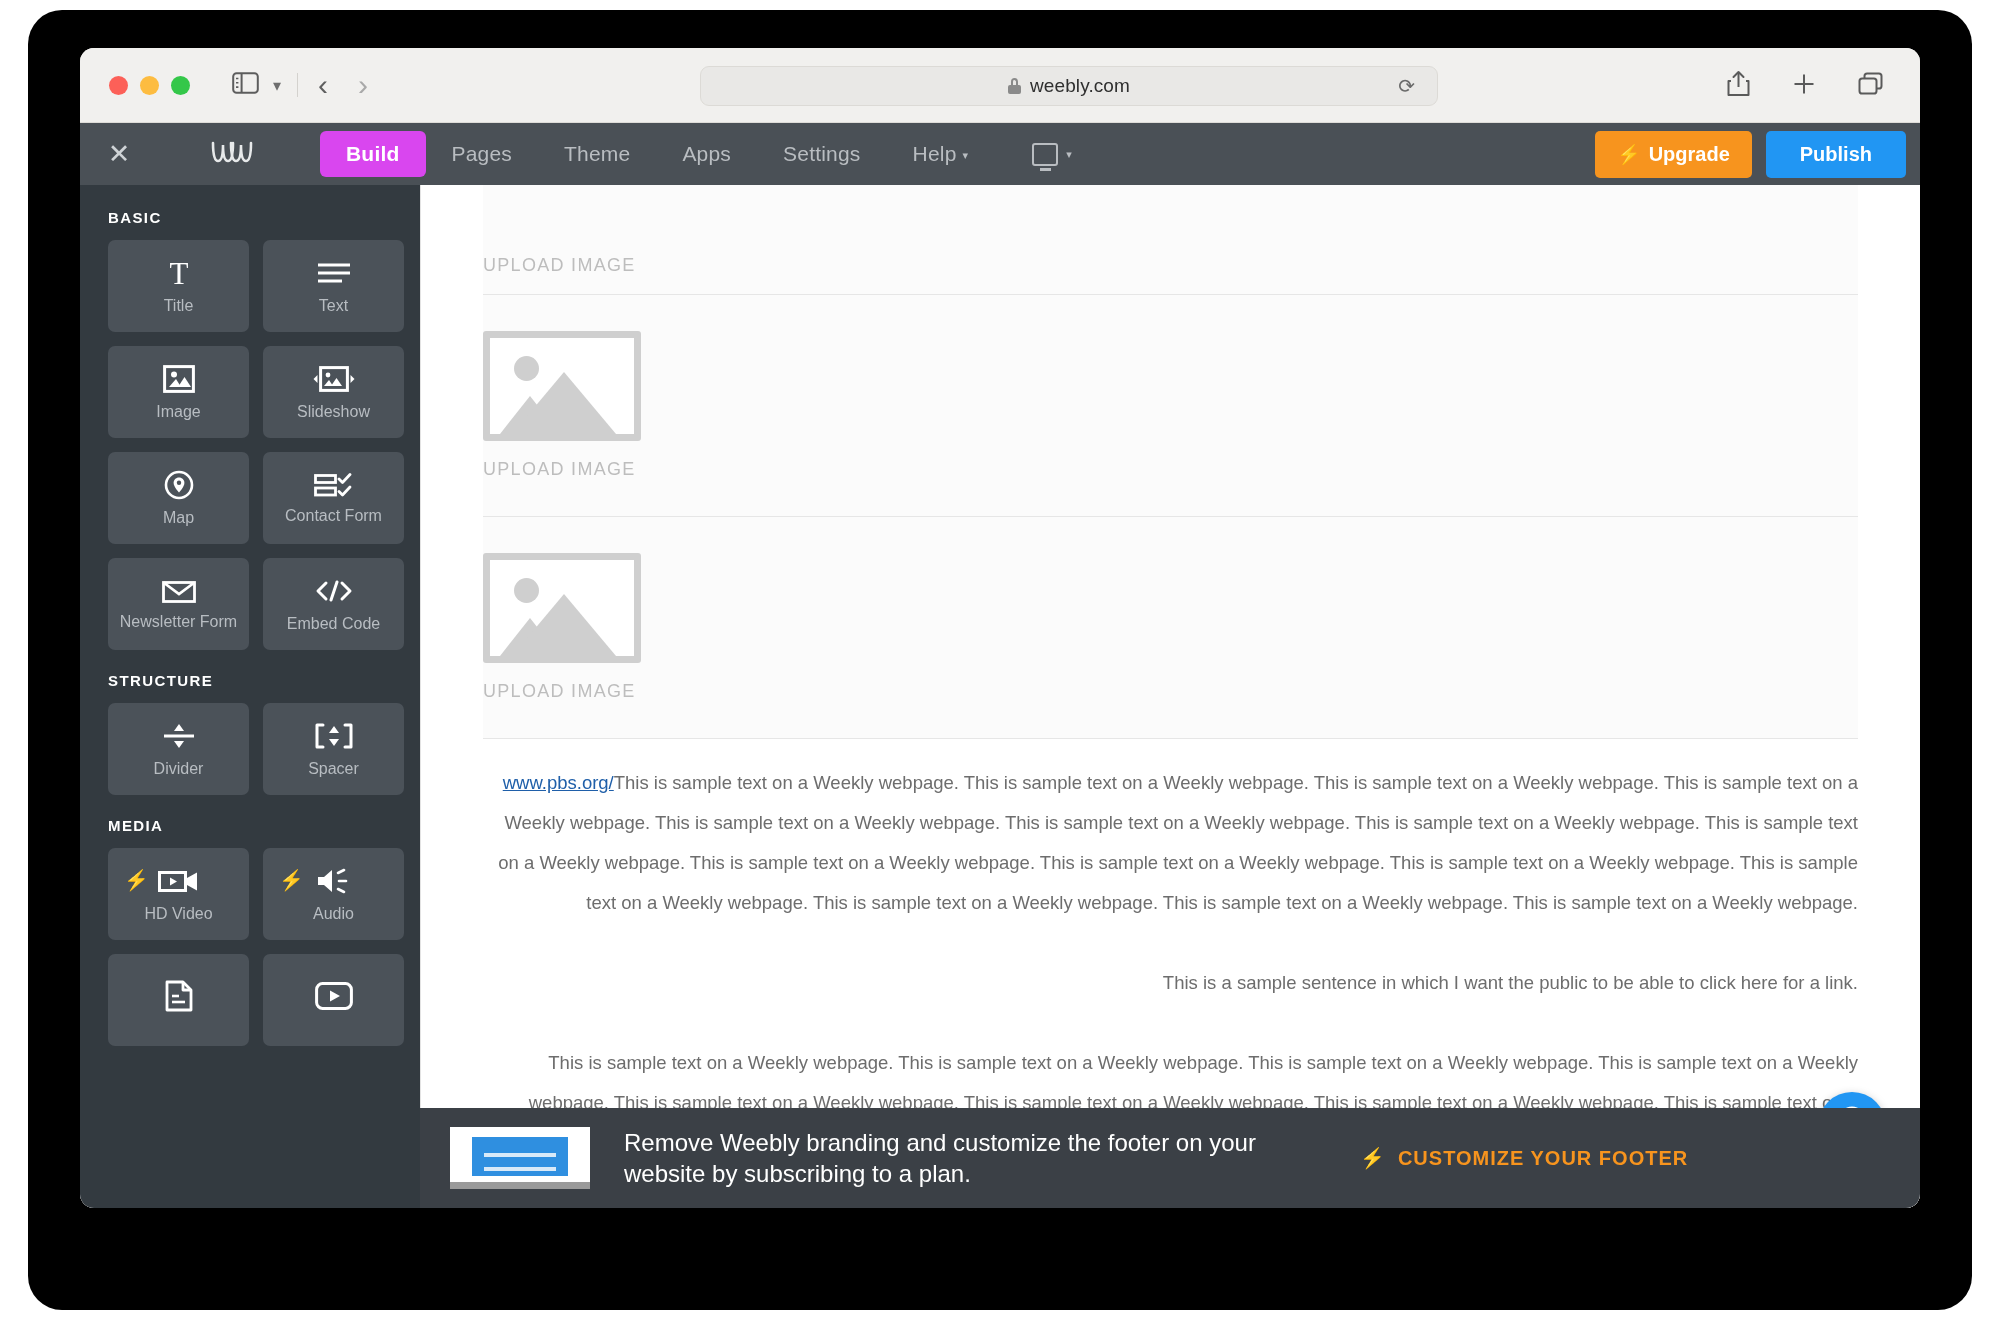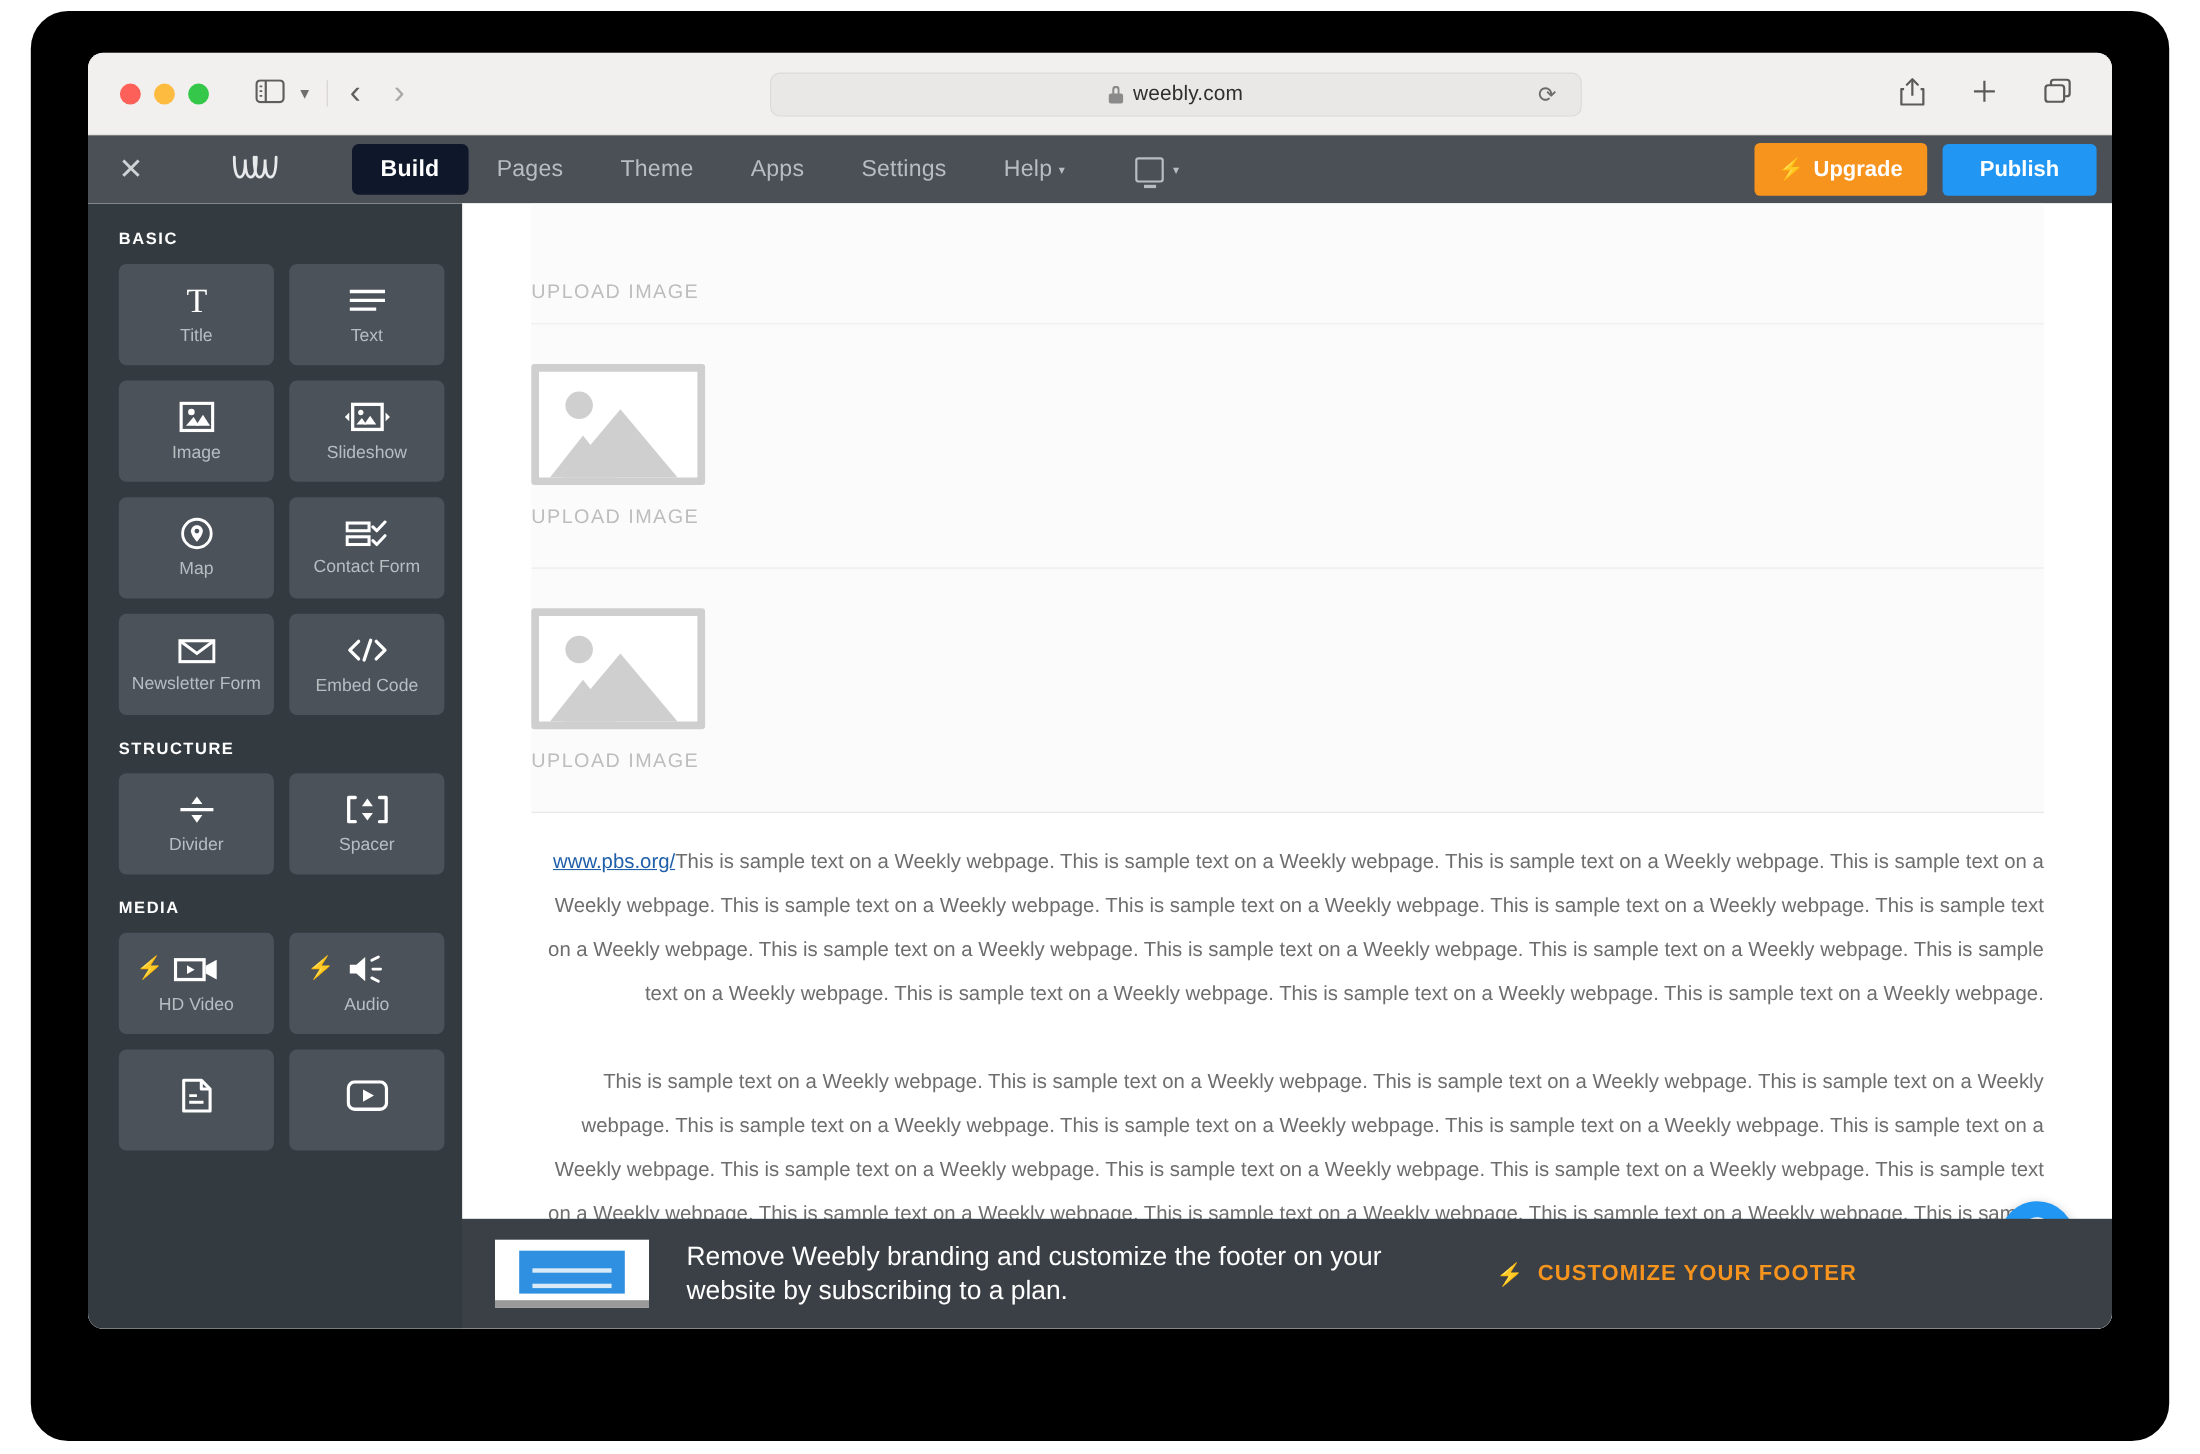--- a/index.html
+++ b/index.html
@@ -98,21 +98,21 @@
   }
   #w-logo {
     margin-left: 60px; width: 44px; height: 30px; position: relative;
   }
   #w-logo svg { display:block; }
   #wtabs { display:flex; align-items:center; margin-left: 66px; gap: 0px; }
   .wtab {
     font-size: 21px; color:#b9bdc1; padding: 11px 26px; border-radius: 6px;
     letter-spacing: .2px; white-space: nowrap;
   }
-  .wtab.active { background:#0f172a; color:#ffffff; font-weight:600; }
+  .wtab.active { background:#d946ef; color:#ffffff; font-weight:600; }
   .wtab .caret { font-size: 11px; margin-left:6px; vertical-align: middle; }
   #device-select { display:flex; align-items:center; margin-left: 38px; gap:8px; }
   #device-select .screen {
     width: 26px; height: 23px; border: 2.6px solid #b9bdc1; border-radius: 3px; position: relative;
   }
   #device-select .screen:after {
     content:""; position:absolute; left:6px; bottom:-7px; width:11px; height:3px; background:#b9bdc1;
   }
   #device-select .caret { color:#b9bdc1; font-size: 11px; }
 
@@ -526,20 +526,21 @@
             <span class="ph-icon">
               <span class="sun"></span>
                 <span class="mtn-small"></span>
                 <span class="mtn-big"></span>
             </span>
             <span class="upload-label">UPLOAD IMAGE</span>
           </div>
 
           <div class="para-wrap">
             <div class="para p1"><a class="link-blue" href="#">www.pbs.org/</a><span>This is sample text on a Weekly webpage. This is sample text on a Weekly webpage. This is sample text on a Weekly webpage. This is sample text on a Weekly webpage. This is sample text on a Weekly webpage. This is sample text on a Weekly webpage. This is sample text on a Weekly webpage. This is sample text on a Weekly webpage. This is sample text on a Weekly webpage. This is sample text on a Weekly webpage. This is sample text on a Weekly webpage. This is sample text on a Weekly webpage. This is sample text on a Weekly webpage. This is sample text on a Weekly webpage. This is sample text on a Weekly webpage.</span></div>
+            <div class="para p2">This is a sample sentence in which I want the public to be able to click here for a link.</div>
             <div class="para p3">This is sample text on a Weekly webpage. This is sample text on a Weekly webpage. This is sample text on a Weekly webpage. This is sample text on a Weekly webpage. This is sample text on a Weekly webpage. This is sample text on a Weekly webpage. This is sample text on a Weekly webpage. This is sample text on a Weekly webpage. This is sample text on a Weekly webpage. This is sample text on a Weekly webpage. This is sample text on a Weekly webpage. This is sample text on a Weekly webpage. This is sample text on a Weekly webpage. This is sample text on a Weekly webpage. This is sample text on a Weekly webpage. This is sample text on a Weekly webpage. This is sample text on a Weekly webpage. This is sample text on a Weekly webpage. This is sample text on a Weekly webpage.</div>
           </div>
         </div>
 
         <div id="help-fab">
           <span>
             <svg width="34" height="38" viewBox="0 0 34 38">
               <path d="M17 3 C10.5 3 6 8 6 13.6 C6 18 9 20.4 10.6 23 L23.4 23 C25 20.4 28 18 28 13.6 C28 8 23.5 3 17 3 Z" fill="none" stroke="#fff" stroke-width="3" stroke-linejoin="round"></path>
               <path d="M12.6 26.4 L21.4 26.4 L19.6 32.5 L14.4 32.5 Z" fill="#fff"></path>
             </svg>

